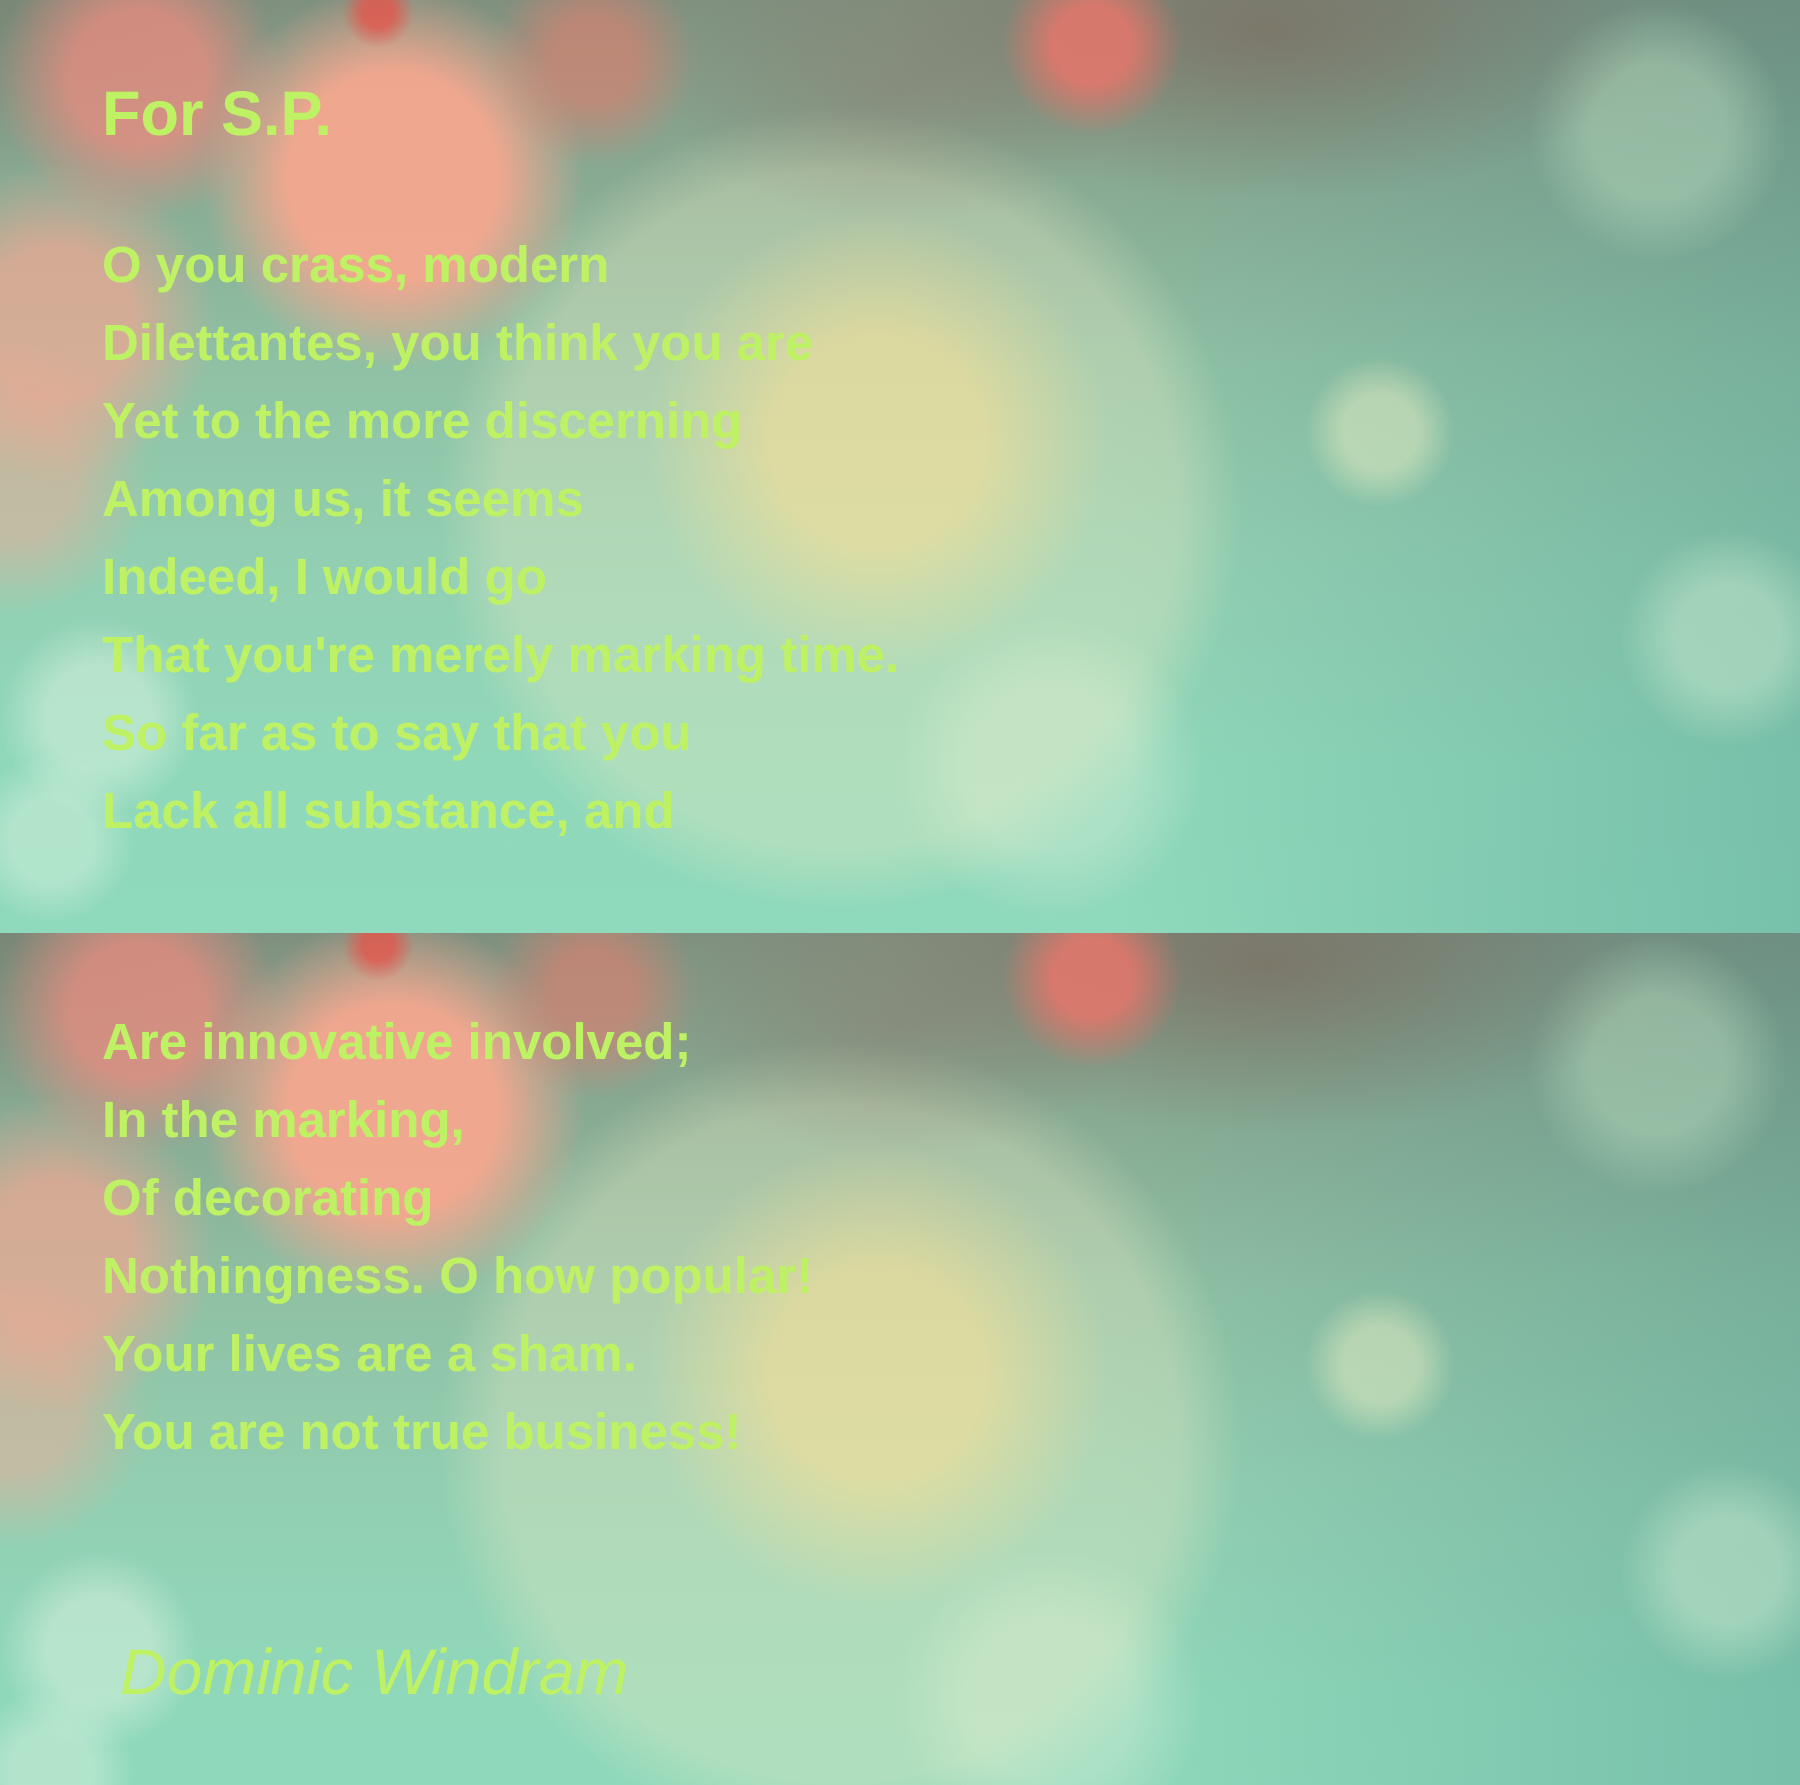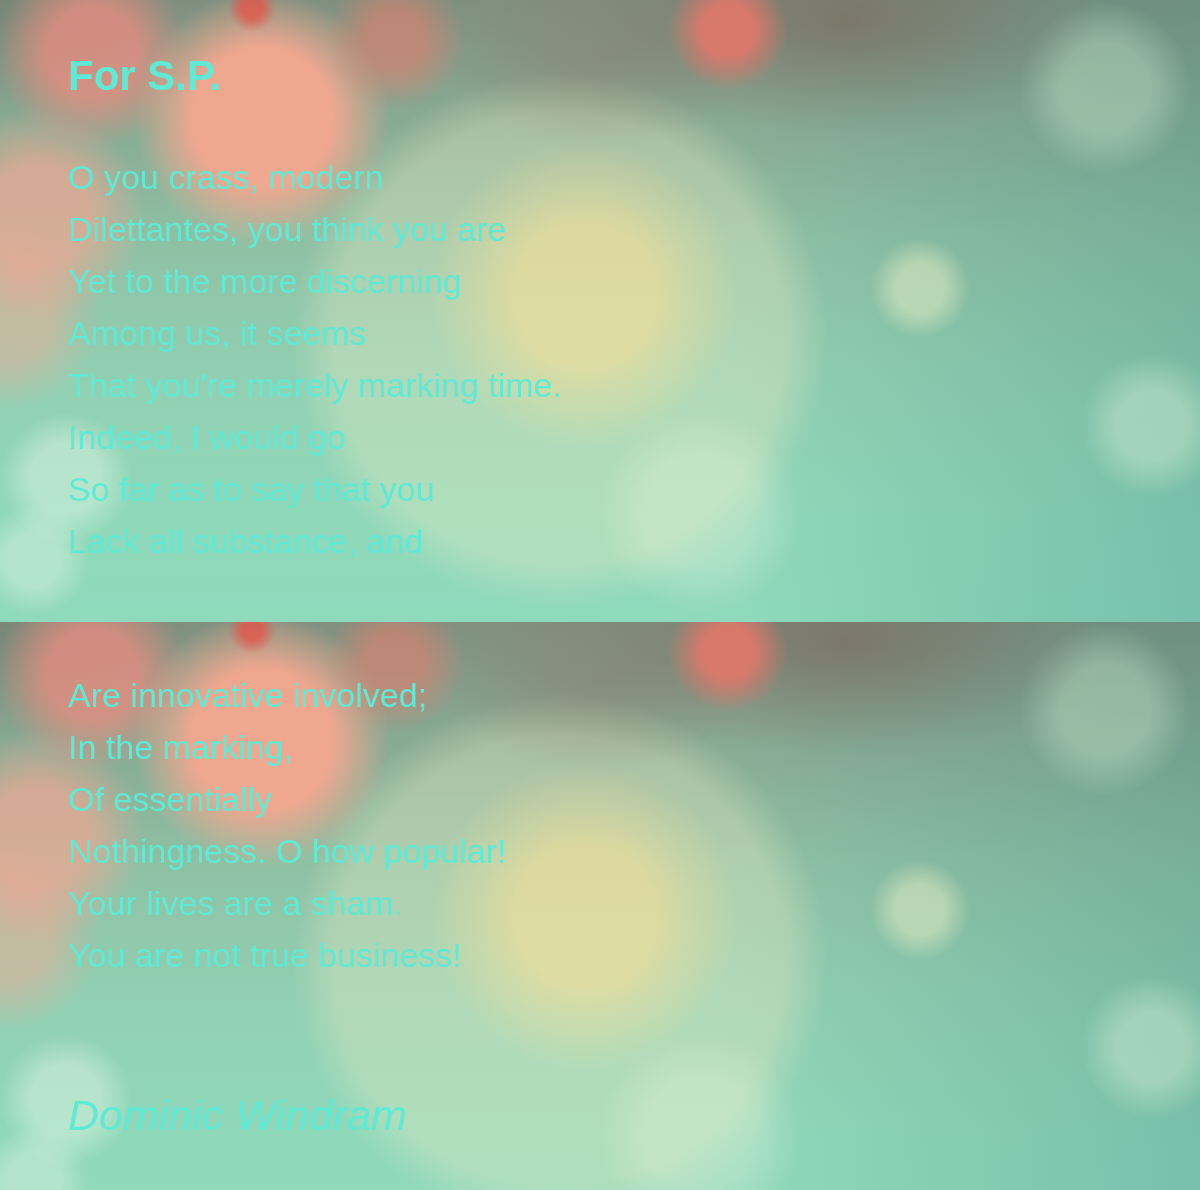--- a/index.html
+++ b/index.html
@@ -50,42 +50,42 @@
       
       radial-gradient(ellipse 250px 160px at 0px 0px, rgba(115,128,112,.55), rgba(115,128,112,0) 75%),
       
       linear-gradient(to left, rgba(70,140,135,.32), rgba(70,140,135,0) 38%),
       
       linear-gradient(to bottom, #80907f 0%, #87a690 16%, #8fc0a4 38%, #92cfb2 60%, #90d8ba 82%, #8fd9bc 100%);
   }
   .tile-1 { top: 0; }
   .tile-2 { top: 622px; }
 
-  .text-layer { position: absolute; inset: 0; color: #5eead4; }
+  .text-layer { position: absolute; inset: 0; color: #bef264; }
   .poem-title {
     position: absolute;
     left: 68px; top: 50px;
     font-size: 42px;
     font-weight: bold;
     line-height: 52px;
     white-space: nowrap;
   }
   .stanza {
     position: absolute;
     left: 68px;
     font-size: 34px;
-    font-weight: normal;
+    font-weight: bold;
     line-height: 52px;
     white-space: nowrap;
   }
   .stanza-1 { top: 151px; }
   .stanza-2 { top: 669px; }
   .poem-author {
     position: absolute;
-    left: 68px; top: 1089px;
+    left: 80px; top: 1089px;
     font-size: 43px;
     font-style: italic;
     font-weight: normal;
     line-height: 52px;
     white-space: nowrap;
   }
 </style>
 </head>
 <body>
 
@@ -96,30 +96,30 @@
 
   <div class="text-layer">
 
     <div class="poem-title">For S.P.</div>
 
     <div class="stanza stanza-1">
       <div>O you crass, modern</div>
       <div>Dilettantes, you think you are</div>
       <div>Yet to the more discerning</div>
       <div>Among us, it seems</div>
+      <div>Indeed, I would go</div>
       <div>That you're merely marking time.</div>
-      <div>Indeed, I would go</div>
       <div>So far as to say that you</div>
       <div>Lack all substance, and</div>
     </div>
 
     <div class="stanza stanza-2">
       <div>Are innovative involved;</div>
       <div>In the marking,</div>
-      <div>Of essentially</div>
+      <div>Of decorating</div>
       <div>Nothingness. O how popular!</div>
       <div>Your lives are a sham.</div>
       <div>You are not true business!</div>
     </div>
 
     <div class="poem-author">Dominic Windram</div>
 
   </div>
 </div>
 

